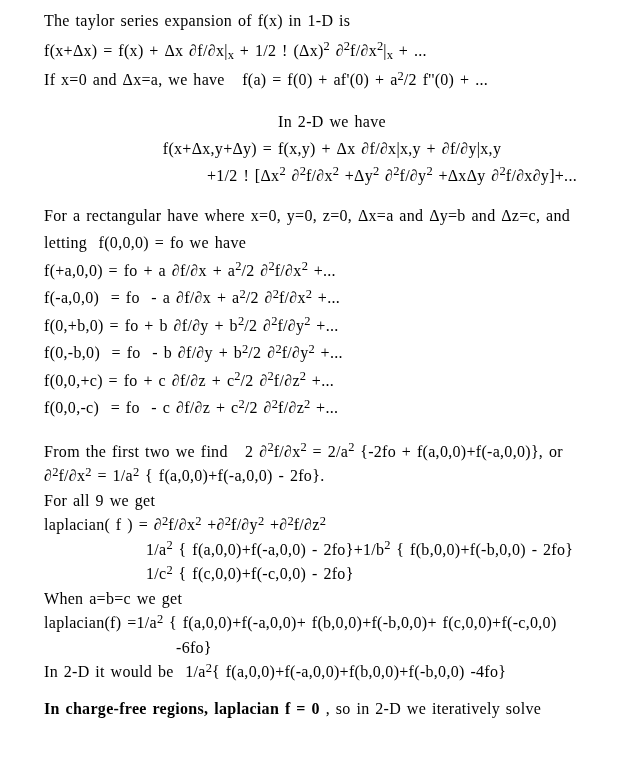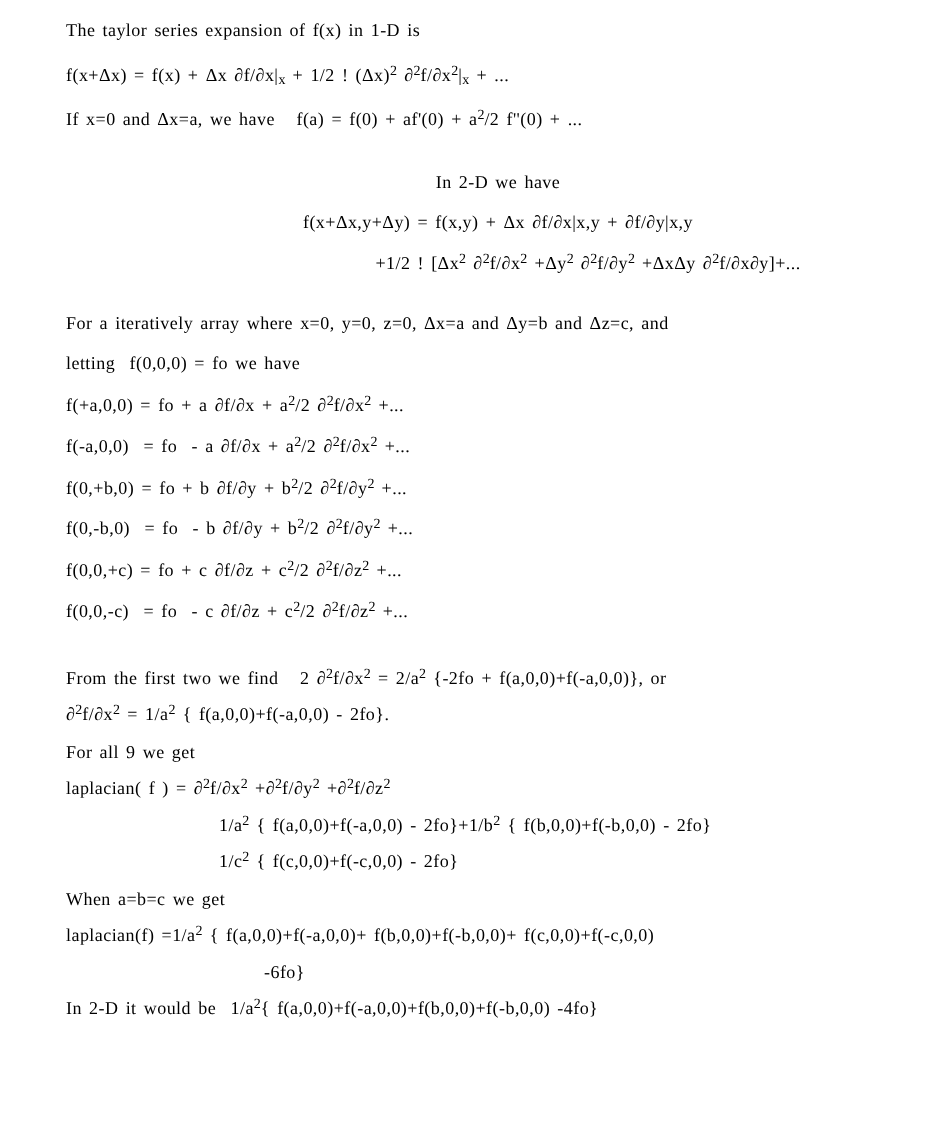--- a/index.html
+++ b/index.html
@@ -7,21 +7,21 @@
     width: 620px;
     height: 759px;
     background: #ffffff;
     overflow: hidden;
   }
   #doc {
     box-sizing: border-box;
     width: 620px;
     padding: 6px 0 0 44px;
     font-family: "Liberation Serif", "DejaVu Serif", serif;
-    font-size: 12px;
+    font-size: 16px;
     color: #000000;
     letter-spacing: 0.3px;
     word-spacing: 1.5px;
   }
   .line { white-space: pre; }
   .block:nth-child(1) { line-height: 29.5px; }
   .block:nth-child(2) { margin-top: 13px; line-height: 27px; text-align: center; }
   .block:nth-child(3) { margin-top: 13px; line-height: 27.5px; }
   .block:nth-child(4) { margin-top: 18px; line-height: 24.5px; }
   .block:nth-child(5) { margin-top: 11px; line-height: 26px; }
@@ -44,21 +44,21 @@
       <div class="line">The taylor series expansion of f(x) in 1-D is</div>
       <div class="line">f(x+Δx) = f(x) + Δx ∂f/∂x|<sub>x</sub> + 1/2 ! (Δx)<sup>2</sup> ∂<sup>2</sup>f/∂x<sup>2</sup>|<sub>x</sub> + ...</div>
       <div class="line">If x=0 and Δx=a, we have   f(a) = f(0) + af'(0) + a<sup>2</sup>/2 f''(0) + ...</div>
     </div>
     <div class="block">
       <div class="line">In 2-D we have</div>
       <div class="line">f(x+Δx,y+Δy) = f(x,y) + Δx ∂f/∂x|x,y + ∂f/∂y|x,y</div>
       <div class="line" style="padding-left: 120px;">+1/2 ! [Δx<sup>2</sup> ∂<sup>2</sup>f/∂x<sup>2</sup> +Δy<sup>2</sup> ∂<sup>2</sup>f/∂y<sup>2</sup> +ΔxΔy ∂<sup>2</sup>f/∂x∂y]+...</div>
     </div>
     <div class="block">
-      <div class="line">For a iteratively array where x=0, y=0, z=0, Δx=a and Δy=b and Δz=c, and</div>
+      <div class="line">For a rectangular have where x=0, y=0, z=0, Δx=a and Δy=b and Δz=c, and</div>
       <div class="line">letting  f(0,0,0) = fo we have</div>
       <div class="line">f(+a,0,0) = fo + a ∂f/∂x + a<sup>2</sup>/2 ∂<sup>2</sup>f/∂x<sup>2</sup> +...</div>
       <div class="line">f(-a,0,0)  = fo  - a ∂f/∂x + a<sup>2</sup>/2 ∂<sup>2</sup>f/∂x<sup>2</sup> +...</div>
       <div class="line">f(0,+b,0) = fo + b ∂f/∂y + b<sup>2</sup>/2 ∂<sup>2</sup>f/∂y<sup>2</sup> +...</div>
       <div class="line">f(0,-b,0)  = fo  - b ∂f/∂y + b<sup>2</sup>/2 ∂<sup>2</sup>f/∂y<sup>2</sup> +...</div>
       <div class="line">f(0,0,+c) = fo + c ∂f/∂z + c<sup>2</sup>/2 ∂<sup>2</sup>f/∂z<sup>2</sup> +...</div>
       <div class="line">f(0,0,-c)  = fo  - c ∂f/∂z + c<sup>2</sup>/2 ∂<sup>2</sup>f/∂z<sup>2</sup> +...</div>
     </div>
     <div class="block">
       <div class="line">From the first two we find   2 ∂<sup>2</sup>f/∂x<sup>2</sup> = 2/a<sup>2</sup> {-2fo + f(a,0,0)+f(-a,0,0)}, or</div>
@@ -66,14 +66,15 @@
       <div class="line">For all 9 we get</div>
       <div class="line">laplacian( f ) = ∂<sup>2</sup>f/∂x<sup>2</sup> +∂<sup>2</sup>f/∂y<sup>2</sup> +∂<sup>2</sup>f/∂z<sup>2</sup></div>
       <div class="line" style="padding-left: 102px;">1/a<sup>2</sup> { f(a,0,0)+f(-a,0,0) - 2fo}+1/b<sup>2</sup> { f(b,0,0)+f(-b,0,0) - 2fo}</div>
       <div class="line" style="padding-left: 102px;">1/c<sup>2</sup> { f(c,0,0)+f(-c,0,0) - 2fo}</div>
       <div class="line">When a=b=c we get</div>
       <div class="line">laplacian(f) =1/a<sup>2</sup> { f(a,0,0)+f(-a,0,0)+ f(b,0,0)+f(-b,0,0)+ f(c,0,0)+f(-c,0,0)</div>
       <div class="line" style="padding-left: 132px;">-6fo}</div>
       <div class="line">In 2-D it would be  1/a<sup>2</sup>{ f(a,0,0)+f(-a,0,0)+f(b,0,0)+f(-b,0,0) -4fo}</div>
     </div>
     <div class="block">
+      <div class="line"><b>In charge-free regions, laplacian f = 0</b> , so in 2-D we iteratively solve</div>
     </div>
   </div>
 
 </body></html>

